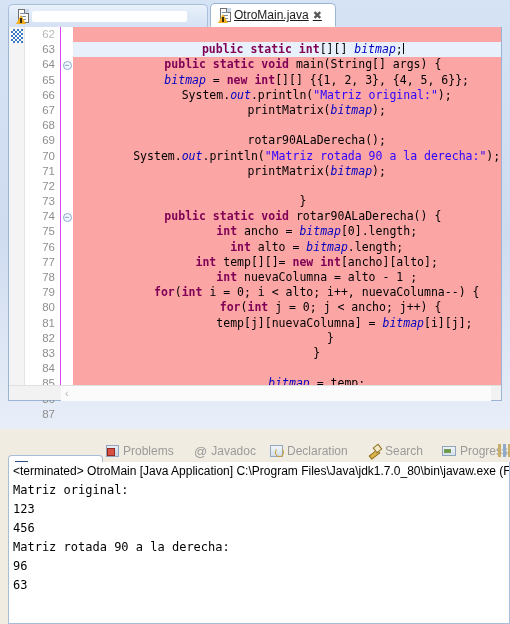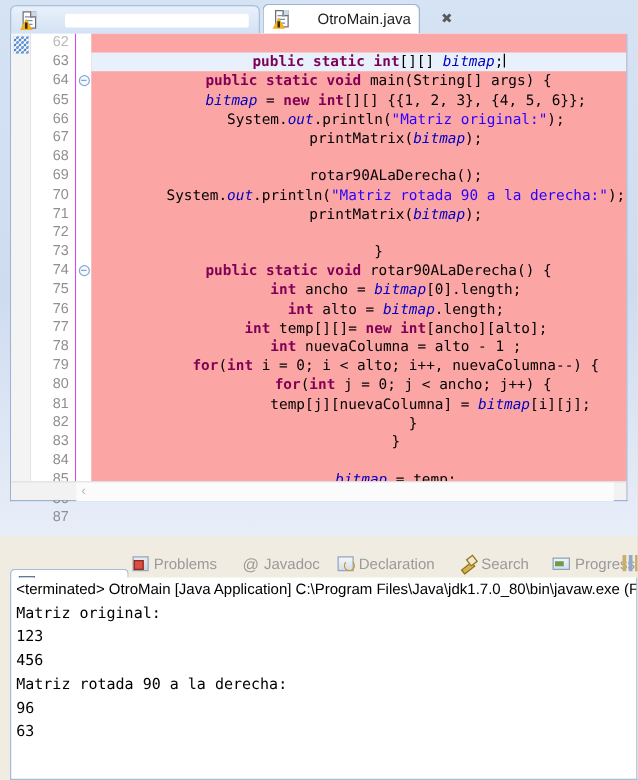--- a/index.html
+++ b/index.html
@@ -12,24 +12,24 @@
   #app { position: relative; width: 510px; height: 624px; background: #f0ece1; }
 
   
   .editor-stack {
     position: absolute; left: 0; top: 0; width: 510px; height: 429px;
     background: linear-gradient(to bottom, #d6e3f5 0%, #cfdcf0 55%, #e8eef8 100%);
   }
   .tab-row { position: relative; height: 27px; width: 510px; }
   .tab {
     position: absolute; top: 3px; height: 24px;
-    display: flex; align-items: center; gap: 22px;
+    display: flex; align-items: center; gap: 2px;
     padding: 0 8px 0 7px;
     font-size: 12px; color: #1c1c1c;
-    border-top-left-radius: 5px; border-top-right-radius: 5px;
+    border-top-left-radius: 5px; border-top-right-radius: 5px; text-decoration: underline;
   }
   .tab.inactive {
     left: 8px; width: 200px; top: 4px; height: 23px;
     background: linear-gradient(to bottom,#e9f1fb 0%, #d4e2f4 100%);
     border: 1px solid #a9c0dd; border-bottom: none;
   }
   .tab.active {
     left: 210px; width: 126px;
     background: #ffffff;
     border: 1px solid #9bb4d3; border-bottom: 1px solid #ffffff;

